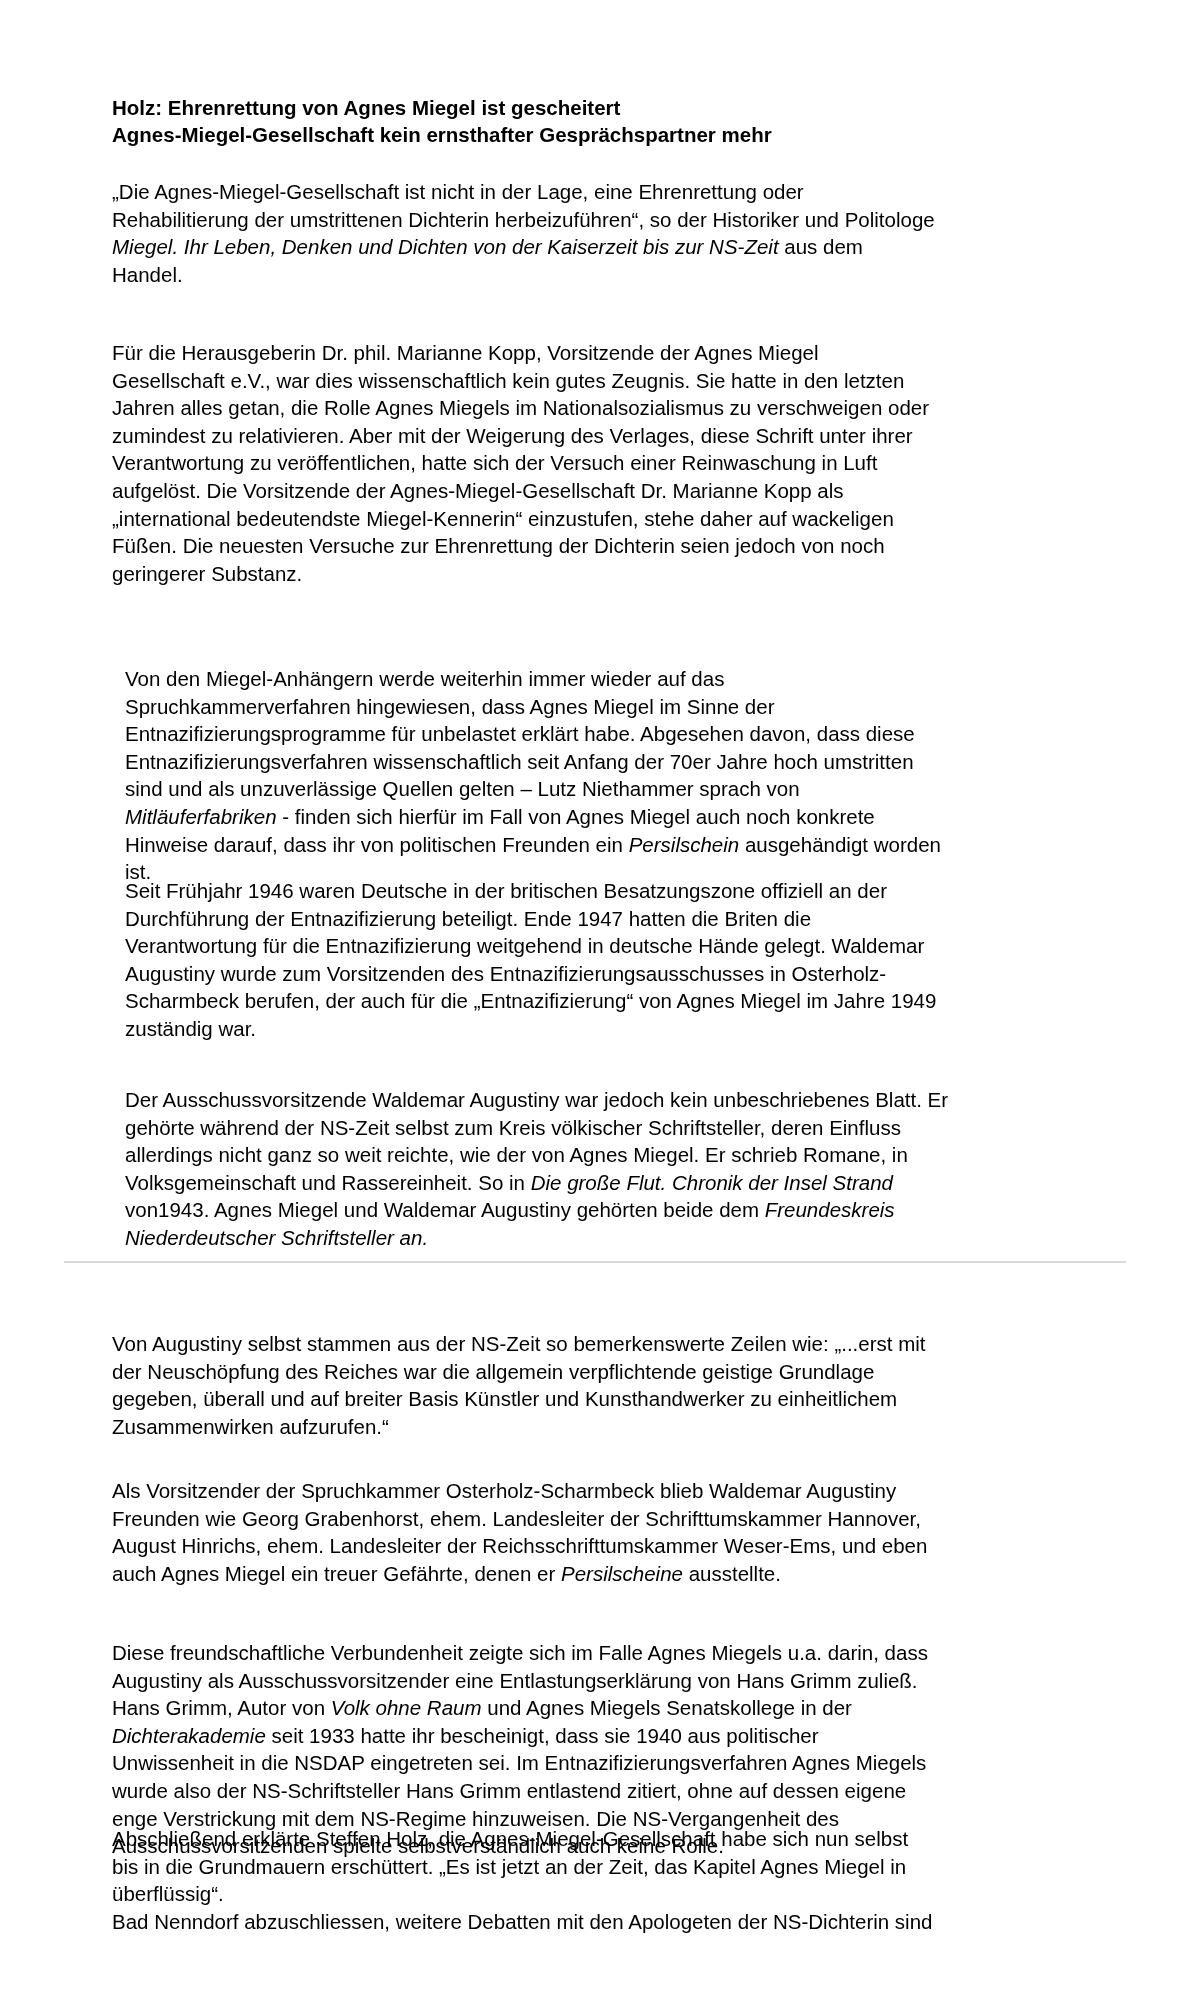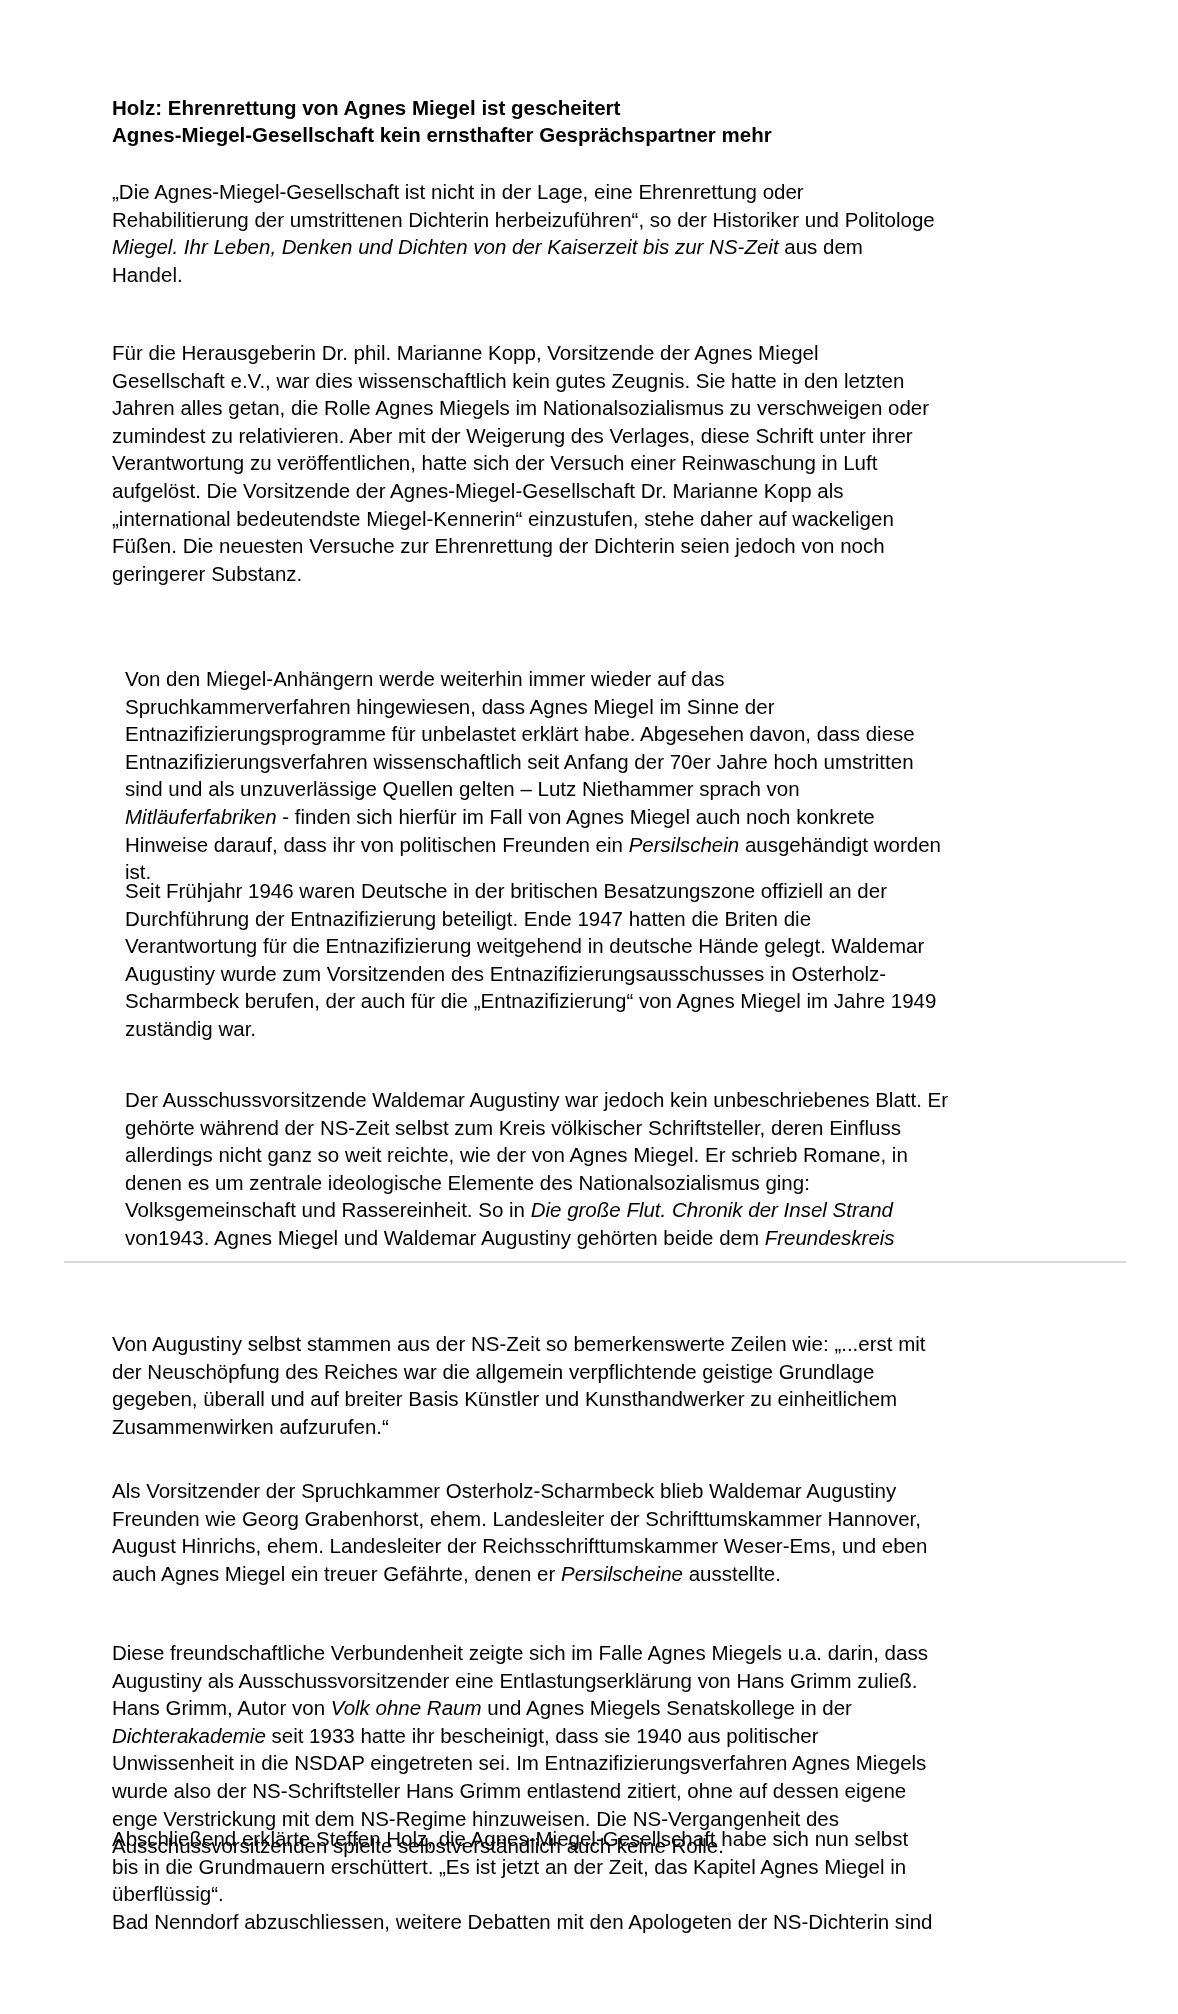--- a/index.html
+++ b/index.html
@@ -60,23 +60,23 @@
       <span class="line"><span>Durchführung der Entnazifizierung beteiligt. Ende 1947 hatten die Briten die</span></span>
       <span class="line"><span>Verantwortung für die Entnazifizierung weitgehend in deutsche Hände gelegt. Waldemar</span></span>
       <span class="line"><span>Augustiny wurde zum Vorsitzenden des Entnazifizierungsausschusses in Osterholz-</span></span>
       <span class="line"><span>Scharmbeck berufen, der auch für die „Entnazifizierung“ von Agnes Miegel im Jahre 1949</span></span>
       <span class="line"><span>zuständig war.</span></span>
     </div>
   <div class="para block-indent" style="top:1086px;">
       <span class="line"><span>Der Ausschussvorsitzende Waldemar Augustiny war jedoch kein unbeschriebenes Blatt. Er</span></span>
       <span class="line"><span>gehörte während der NS-Zeit selbst zum Kreis völkischer Schriftsteller, deren Einfluss</span></span>
       <span class="line"><span>allerdings nicht ganz so weit reichte, wie der von Agnes Miegel. Er schrieb Romane, in</span></span>
-      <span class="line"><span>denen es um zentrale ideologische Elemente des Nationalsozialismus ging:</span></span>
       <span class="line"><span>Volksgemeinschaft und Rassereinheit. So in </span><i>Die große Flut. Chronik der Insel Strand</i></span>
       <span class="line"><span>von1943. Agnes Miegel und Waldemar Augustiny gehörten beide dem </span><i>Freundeskreis</i></span>
+      <span class="line"><i>Niederdeutscher Schriftsteller an.</i></span>
     </div>
 
   <div class="divider"></div>
 
   <div class="para block-left" style="top:1330px;">
       <span class="line"><span>Von Augustiny selbst stammen aus der NS-Zeit so bemerkenswerte Zeilen wie:  „...erst mit</span></span>
       <span class="line"><span>der Neuschöpfung des Reiches war die allgemein verpflichtende geistige Grundlage</span></span>
       <span class="line"><span>gegeben, überall und auf breiter Basis Künstler und Kunsthandwerker zu einheitlichem</span></span>
       <span class="line"><span>Zusammenwirken aufzurufen.“</span></span>
     </div>

